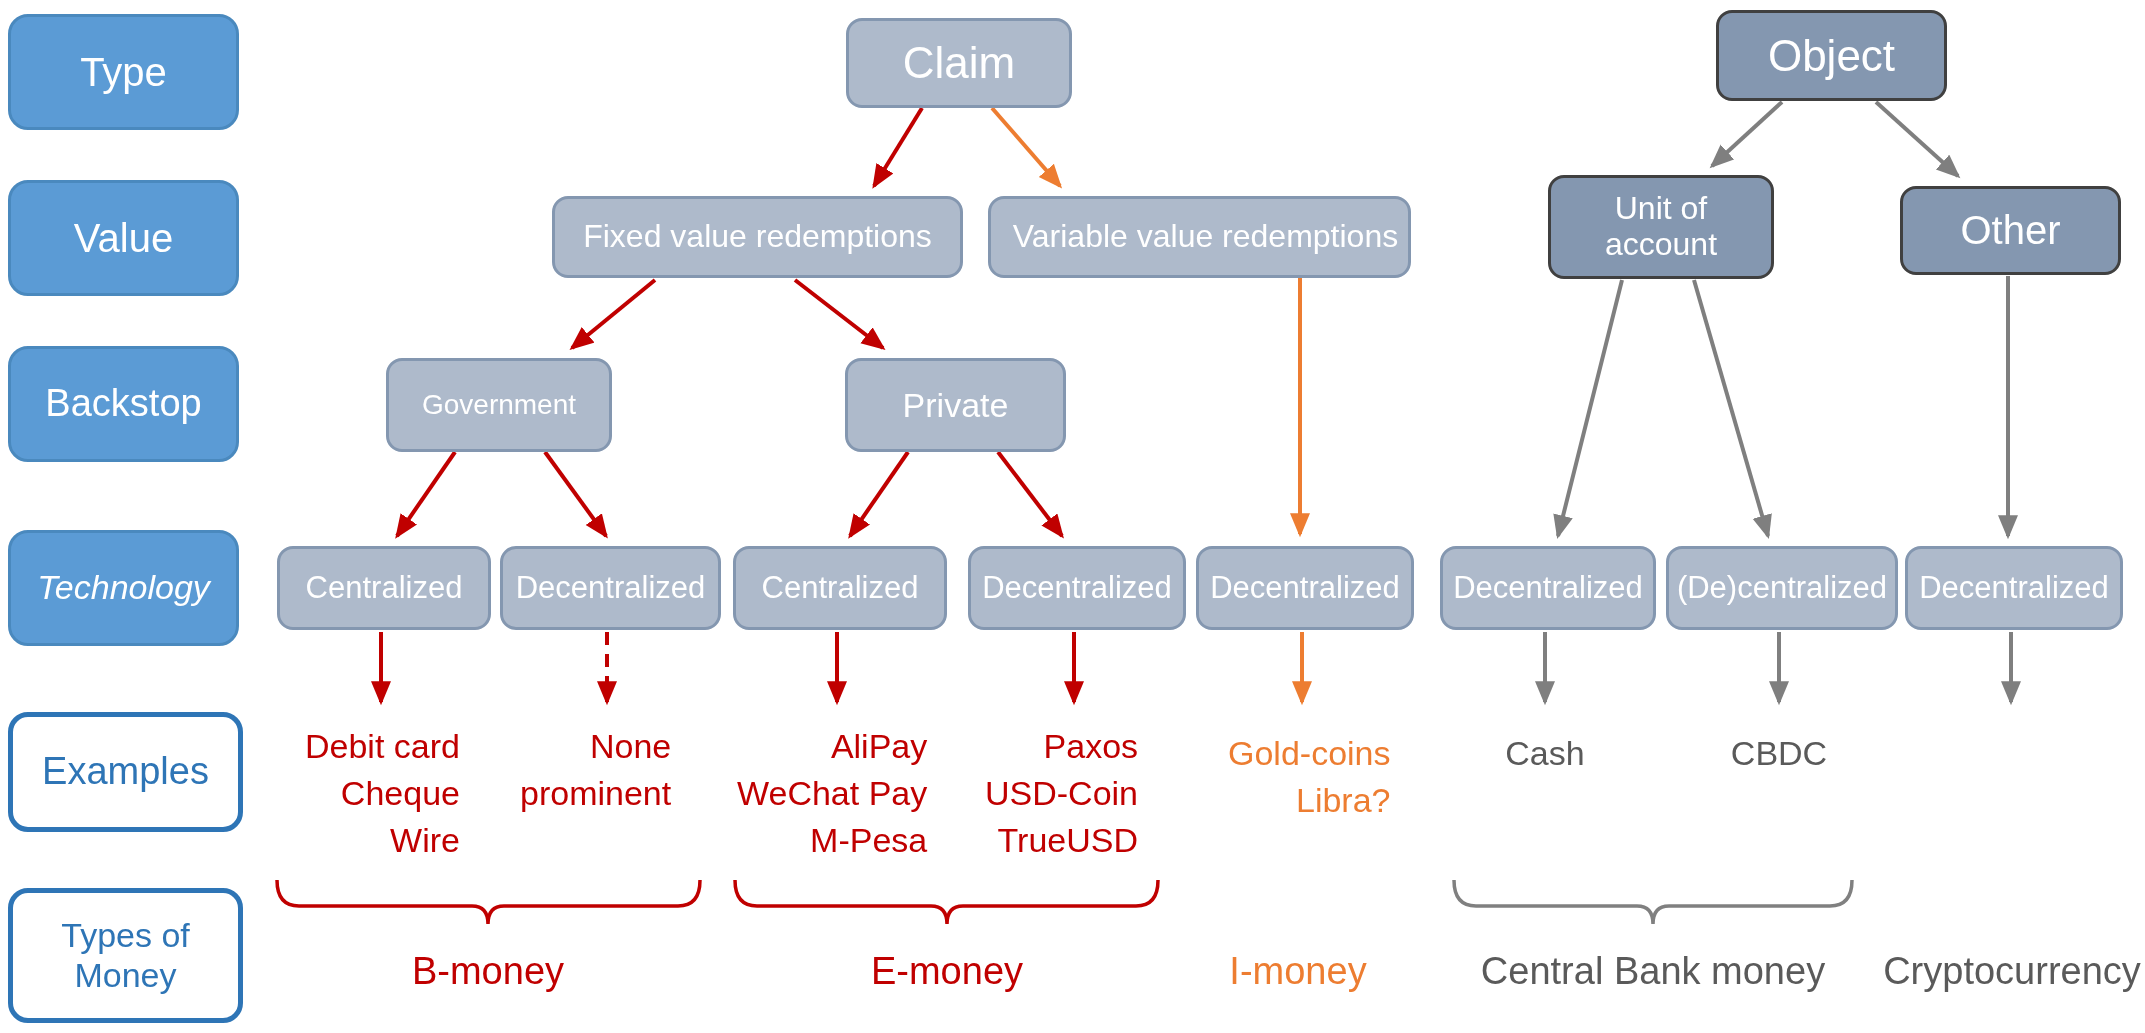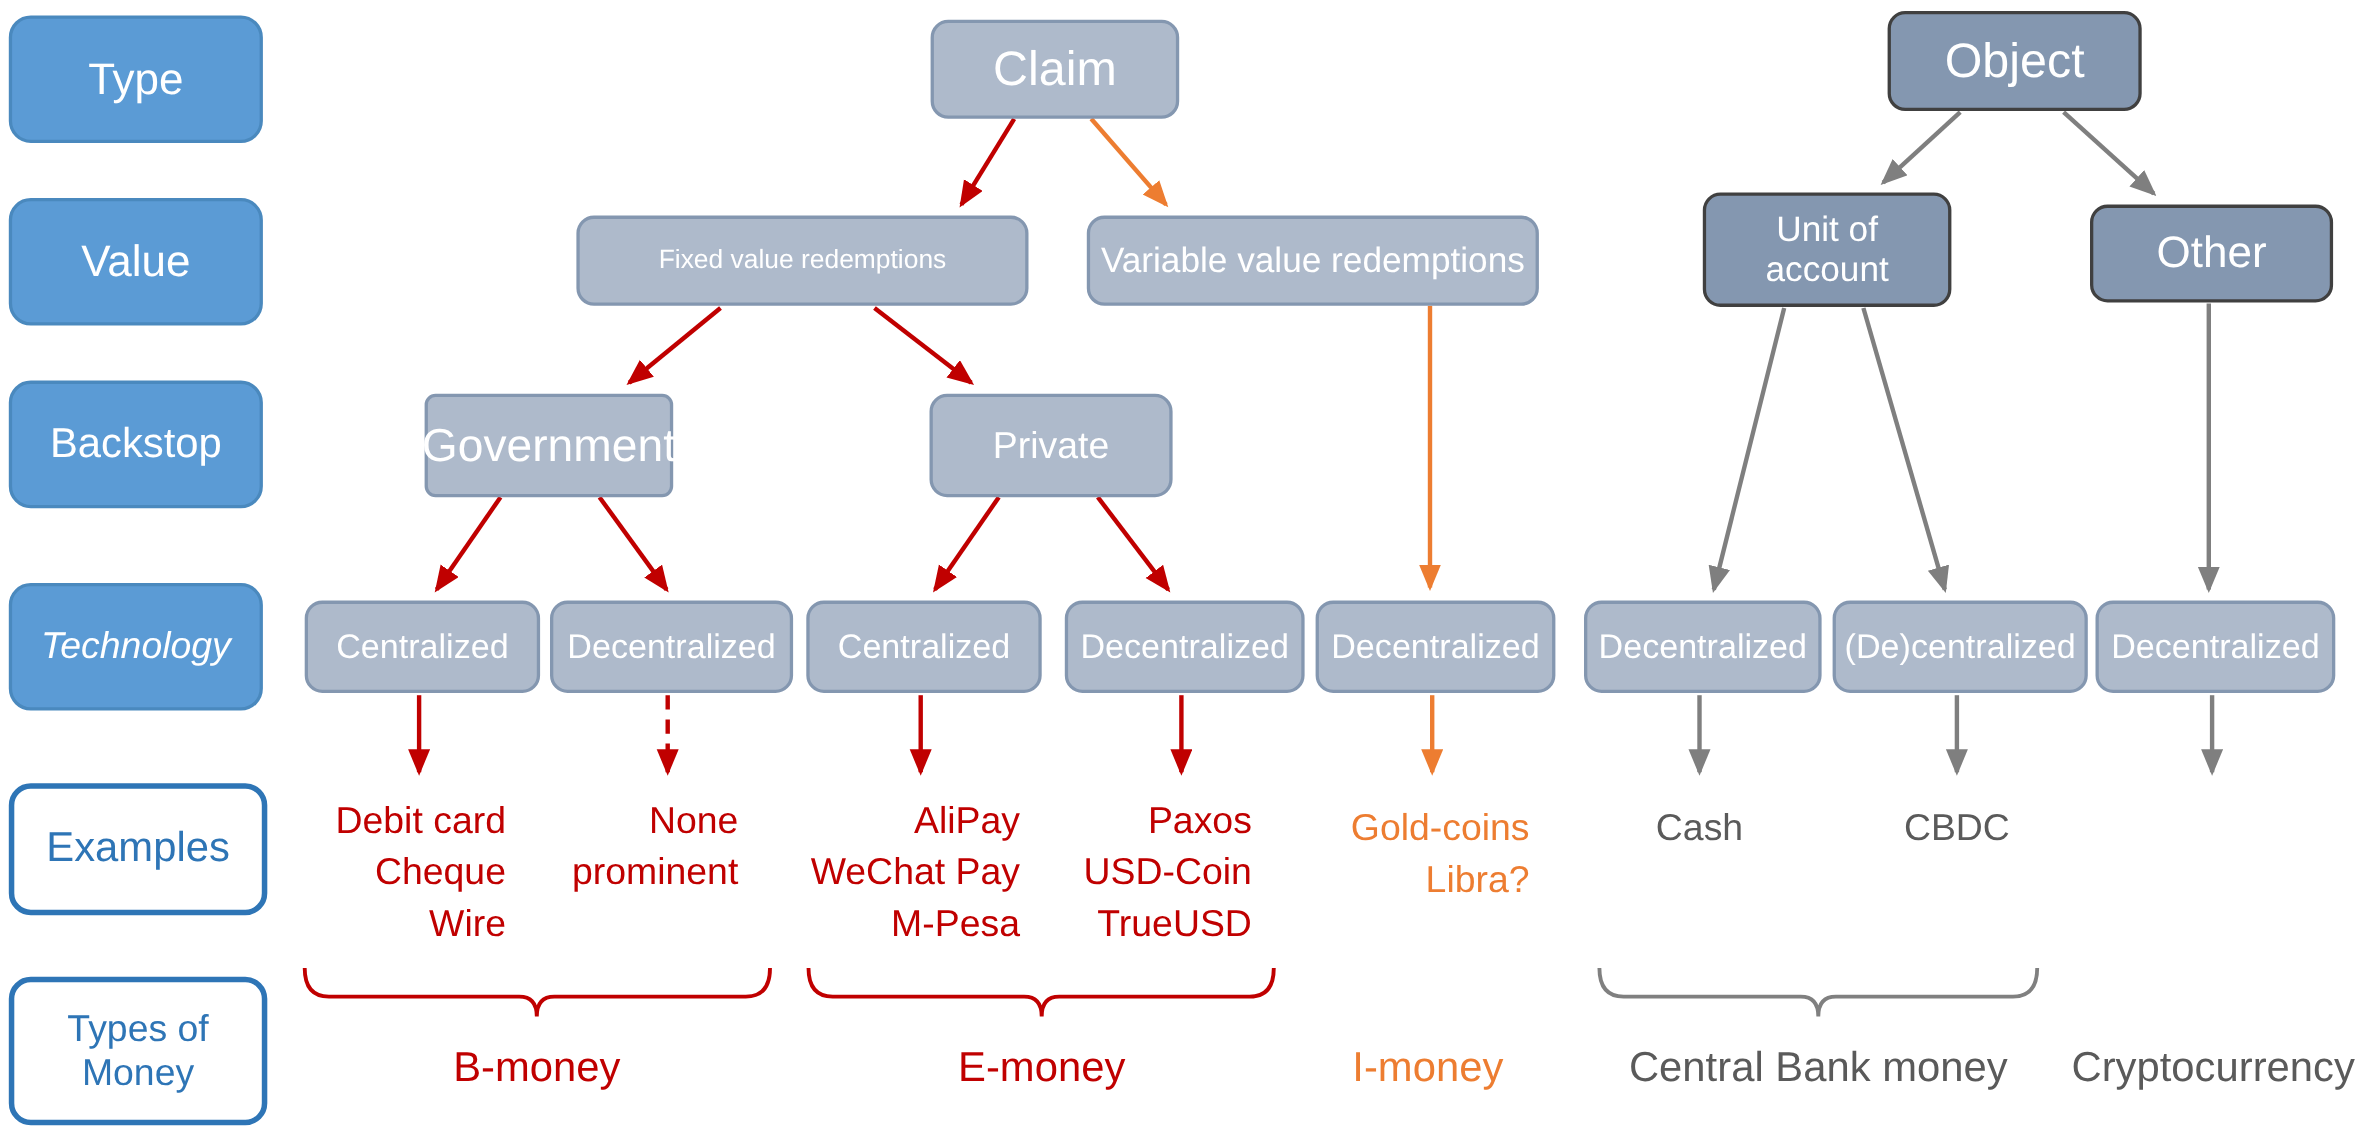--- a/index.html
+++ b/index.html
@@ -89,27 +89,27 @@
   <div class="rowlabel solid" style="top:180px; font-size:40px;">Value</div>
   <div class="rowlabel solid" style="top:346px; font-size:38px;">Backstop</div>
   <div class="rowlabel solid" style="top:530px; font-size:34px;font-style:italic;">Technology</div>
   <div class="rowlabel outline" style="top:712px; font-size:38px;">Examples</div>
   <div class="rowlabel outline" style="top:888px; height:125px; font-size:34px;">Types of
 Money</div>
 
   <div class="node light" style="left:846px; top:18px; width:220px; height:84px; font-size:44px;">Claim</div>
   <div class="node dark" style="left:1716px; top:10px; width:225px; height:85px; font-size:44px;">Object</div>
 
-  <div class="node light" style="left:524px; top:196px; width:405px; height:76px; font-size:24px;">Fixed value redemptions</div>
-  <div class="node light" style="left:988px; top:196px; width:405px; height:76px; font-size:32px;">Variable value redemptions</div>
+  <div class="node light" style="left:552px; top:196px; width:405px; height:76px; font-size:32px;">Fixed value redemptions</div>
+  <div class="node light" style="left:988px; top:196px; width:405px; height:76px; font-size:32px;padding-left:12px;">Variable value redemptions</div>
   <div class="node dark" style="left:1548px; top:175px; width:220px; height:98px; font-size:32px;">Unit of
 account</div>
   <div class="node dark" style="left:1900px; top:186px; width:215px; height:83px; font-size:40px;">Other</div>
 
-  <div class="node light" style="left:386px; top:358px; width:220px; height:88px; font-size:42px;border-radius:10px;">Government</div>
+  <div class="node light" style="left:386px; top:358px; width:220px; height:88px; font-size:28px;">Government</div>
   <div class="node light" style="left:845px; top:358px; width:215px; height:88px; font-size:34px;">Private</div>
 
   <div class="node light" style="left:277px; top:546px; width:208px; height:78px; font-size:31px;">Centralized</div>
   <div class="node light" style="left:500px; top:546px; width:215px; height:78px; font-size:31px;">Decentralized</div>
   <div class="node light" style="left:733px; top:546px; width:208px; height:78px; font-size:31px;">Centralized</div>
   <div class="node light" style="left:968px; top:546px; width:212px; height:78px; font-size:31px;">Decentralized</div>
   <div class="node light" style="left:1196px; top:546px; width:212px; height:78px; font-size:31px;">Decentralized</div>
   <div class="node light" style="left:1440px; top:546px; width:210px; height:78px; font-size:31px;">Decentralized</div>
   <div class="node light" style="left:1666px; top:546px; width:226px; height:78px; font-size:31px;">(De)centralized</div>
   <div class="node light" style="left:1905px; top:546px; width:212px; height:78px; font-size:31px;">Decentralized</div>

